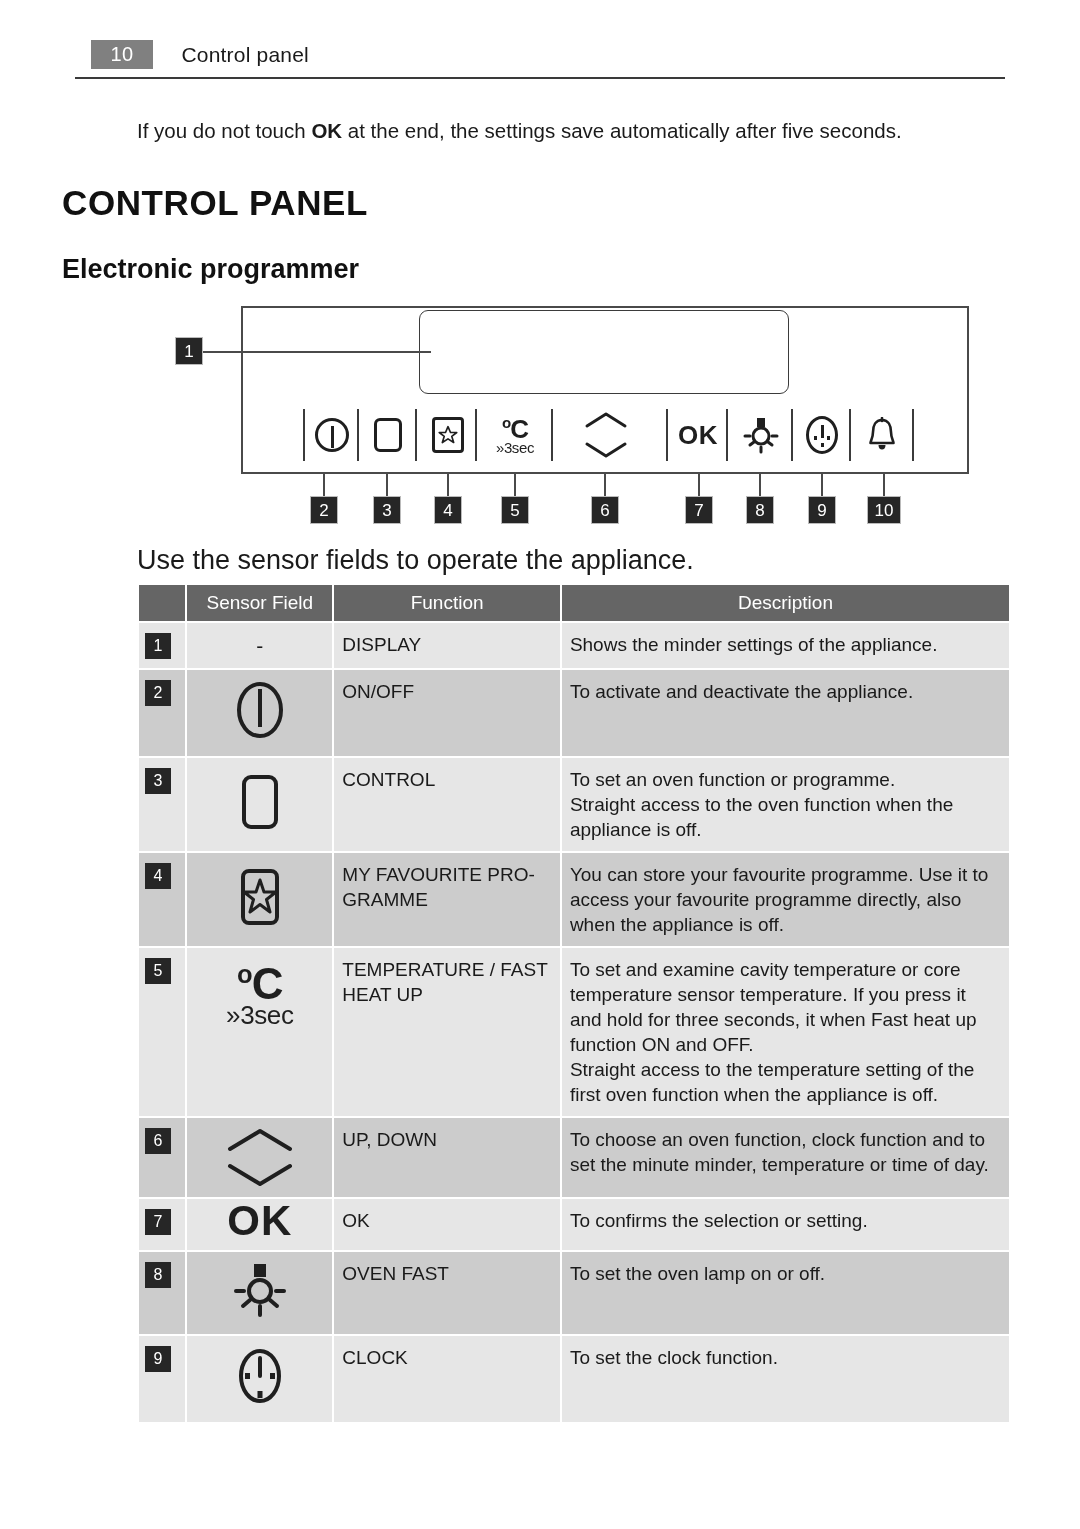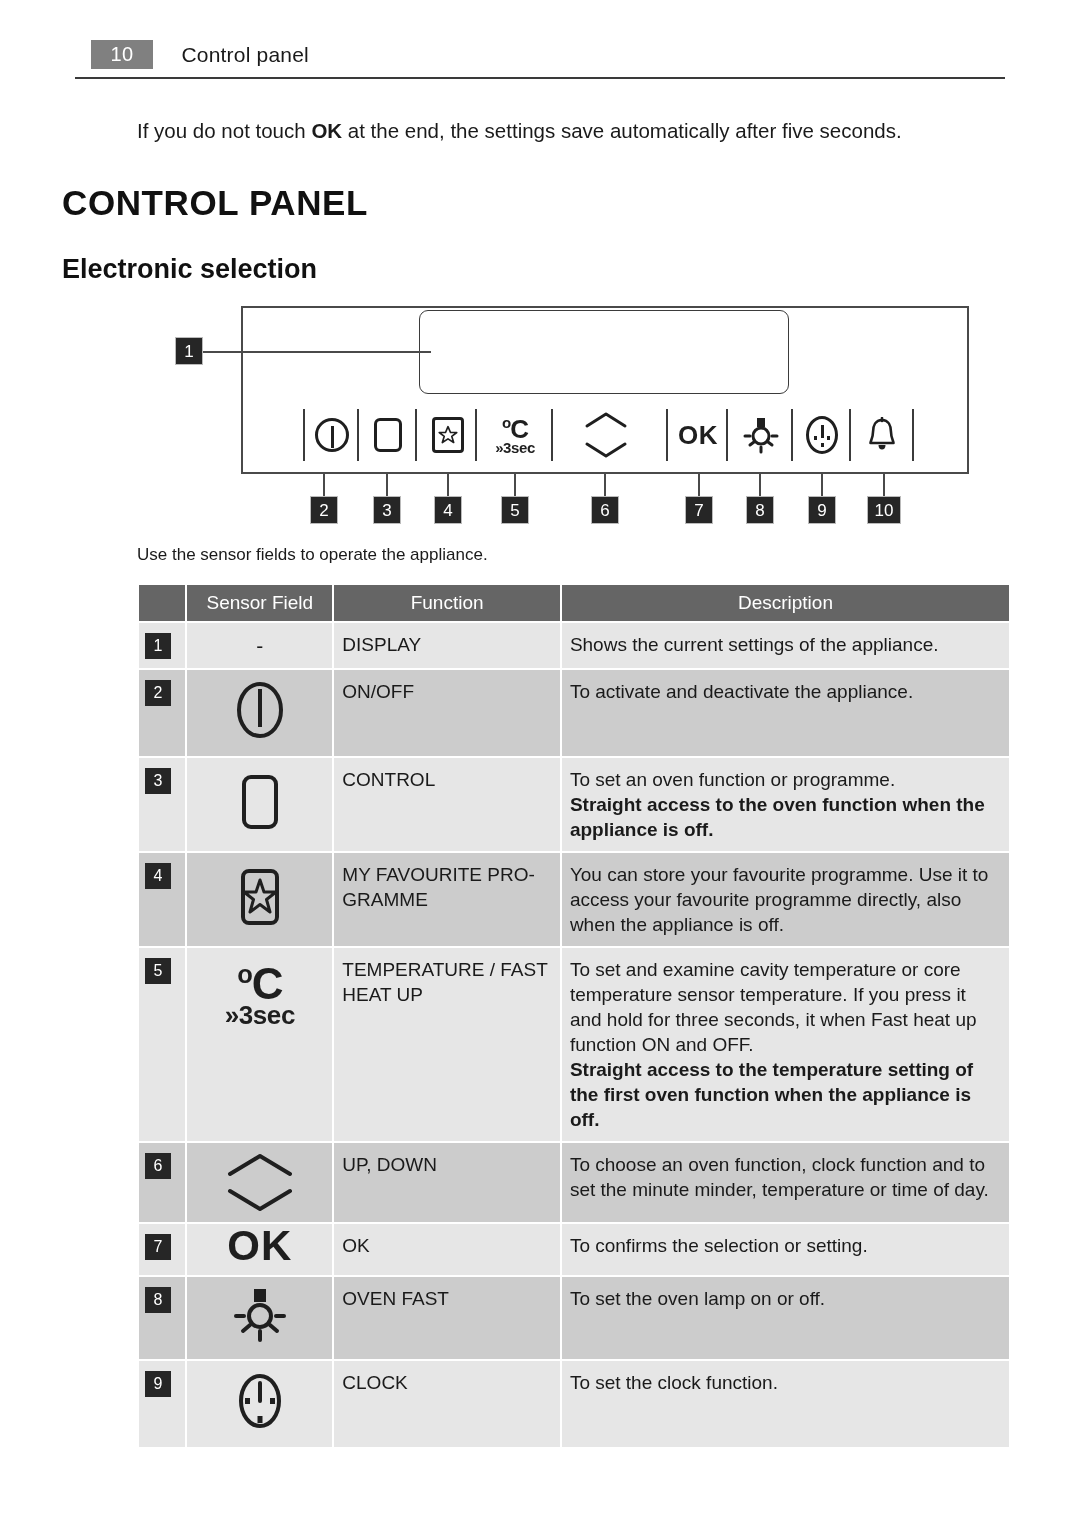--- a/index.html
+++ b/index.html
@@ -85,32 +85,32 @@
      width: 3px; height: 22px; background: #1f1f1f; }
 
   .ic-square { width: 28px; height: 34px; border: 3.5px solid #1f1f1f; border-radius: 6px; }
 
   .ic-starbox { width: 32px; height: 36px; border: 3px solid #1f1f1f; border-radius: 4px;
      display: flex; align-items: center; justify-content: center; }
 
   .ic-temp { text-align: center; line-height: 1; color: #1f1f1f; }
   .ic-temp .deg { font-size: 26px; font-weight: bold; letter-spacing: -1px; }
   .ic-temp .deg sup { font-size: .58em; vertical-align: super; }
-  .ic-temp .sec { font-size: 15px; font-weight: bold; letter-spacing: -.4px; margin-top: -2px; }
+  .ic-temp .sec { font-size: 15px; font-weight: normal; letter-spacing: -.4px; margin-top: -2px; }
 
   .ic-ok { font-size: 26px; font-weight: bold; letter-spacing: .5px; color: #1f1f1f; }
 
   .ic-clock { width: 32px; height: 38px; border: 3px solid #1f1f1f; border-radius: 50%; position: relative; }
   .ic-clock .hand { position: absolute; left: 50%; top: 6px; margin-left: -1.5px; width: 3px; height: 13px; background: #1f1f1f; }
   .ic-clock .d { position: absolute; width: 3px; height: 4px; background: #1f1f1f; }
 
   
   .usenote {
     position: absolute; left: 137px; top: 545px;
-    font-size: 17px; color: #1a1a1a;
+    font-size: 27px; color: #1a1a1a;
   }
 
   
   table.t {
     position: absolute; left: 137px; top: 583px; width: 874px;
     border-collapse: separate; border-spacing: 2px 2px;
     table-layout: fixed;
   }
   table.t th {
     background: #656565; color: #ffffff; font-weight: normal;
@@ -125,21 +125,21 @@
   .c-desc { width: 444px; text-align: left; }
 
   tr.lt td { background: #e6e6e6; }
   tr.dk td { background: #cccccc; }
 
   .rownum {
     display: inline-block; width: 26px; height: 26px;
     background: #262626; color: #fff; font-size: 16px; line-height: 26px;
     text-align: center;
   }
-  .bold { font-weight: bold; }
+  .bold { font-weight: normal; }
   .dash { font-size: 21px; color: #1a1a1a; }
 
   
   .cellicon { display: inline-flex; align-items: center; justify-content: center; }
 
   .ic-chevs { display: flex; flex-direction: column; align-items: center; gap: 9px; }
 </style>
 </head>
 <body>
 
@@ -147,21 +147,21 @@
 
   <div class="hdr">
     <span class="hdr-num">10</span>
     <span class="hdr-title">Control panel</span>
   </div>
   <div class="hdr-rule"></div>
 
   <div class="intro"><span>If you do not touch </span><b>OK</b><span> at the end, the settings save automatically after five seconds.</span></div>
 
   <div class="h1">CONTROL PANEL</div>
-  <div class="h2">Electronic selection</div>
+  <div class="h2">Electronic programmer</div>
 
   <div class="diagram">
 
     <div class="panel-box"></div>
     <div class="lcd"></div>
     <div class="leader-h"></div>
     <div class="callout callout-1">1</div>
 
     <div class="sep" style="left:303px;"></div>
     <div class="sep" style="left:357px;"></div>
@@ -275,21 +275,21 @@
 
       <tr class="lt">
         <td class="c-num">
           <span class="rownum">1</span>
         </td>
         <td class="c-icon">
           <span class="dash">-</span>
         </td>
         <td class="c-fn">DISPLAY</td>
         <td class="c-desc">
-          <span>Shows the current settings of the appliance.</span>
+          <span>Shows the minder settings of the appliance.</span>
         </td>
       </tr>
 
       <tr class="dk">
         <td class="c-num">
           <span class="rownum">2</span>
         </td>
         <td class="c-icon">
           <span class="cellicon">
             <svg width="54" height="62" viewBox="0 0 54 62" aria-hidden="true">

